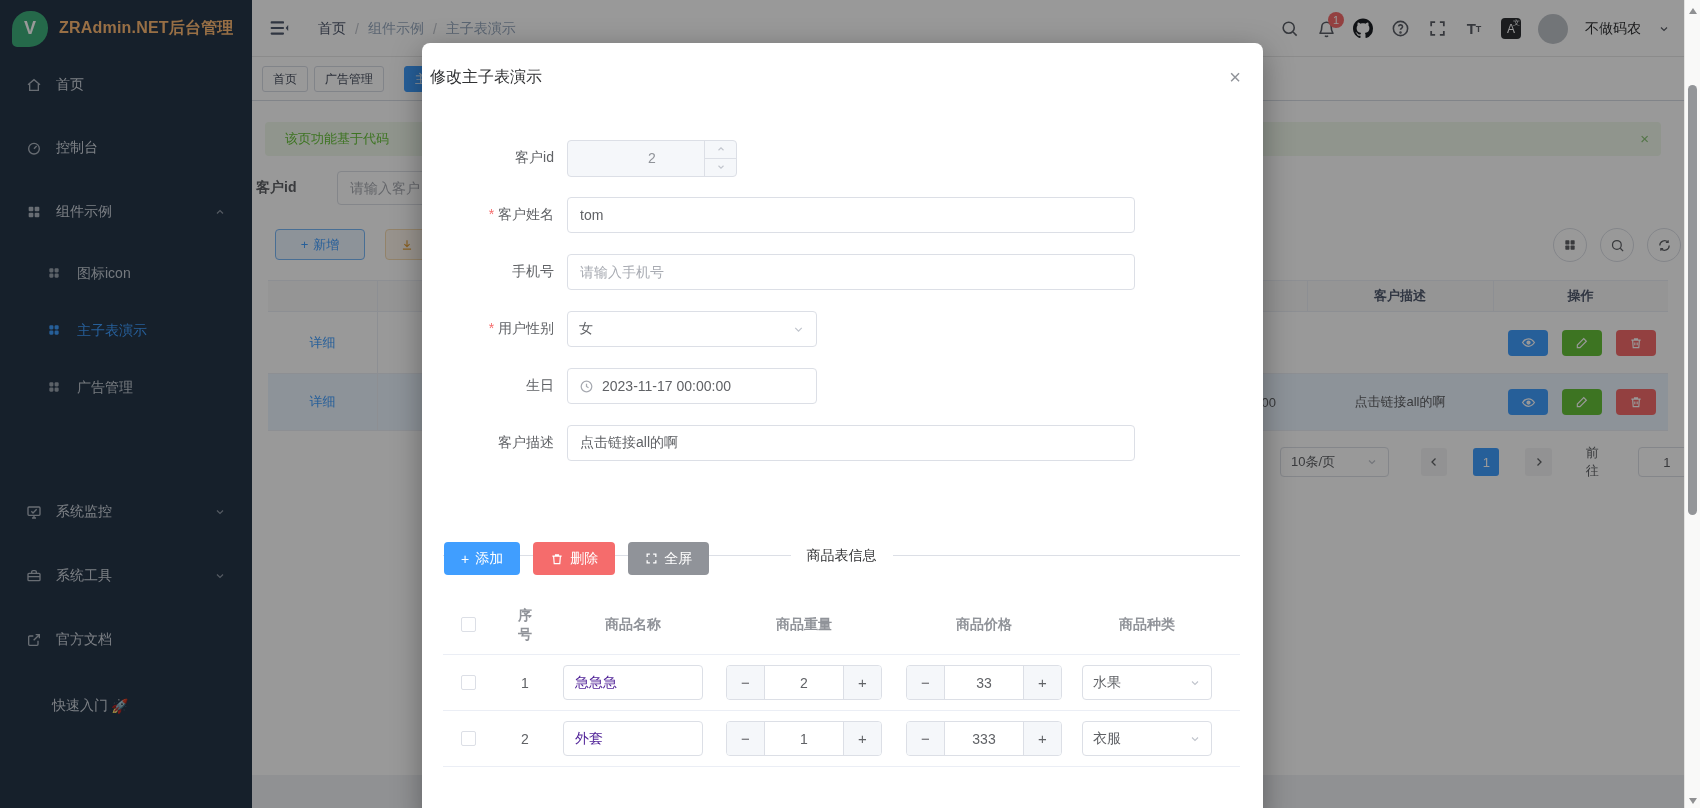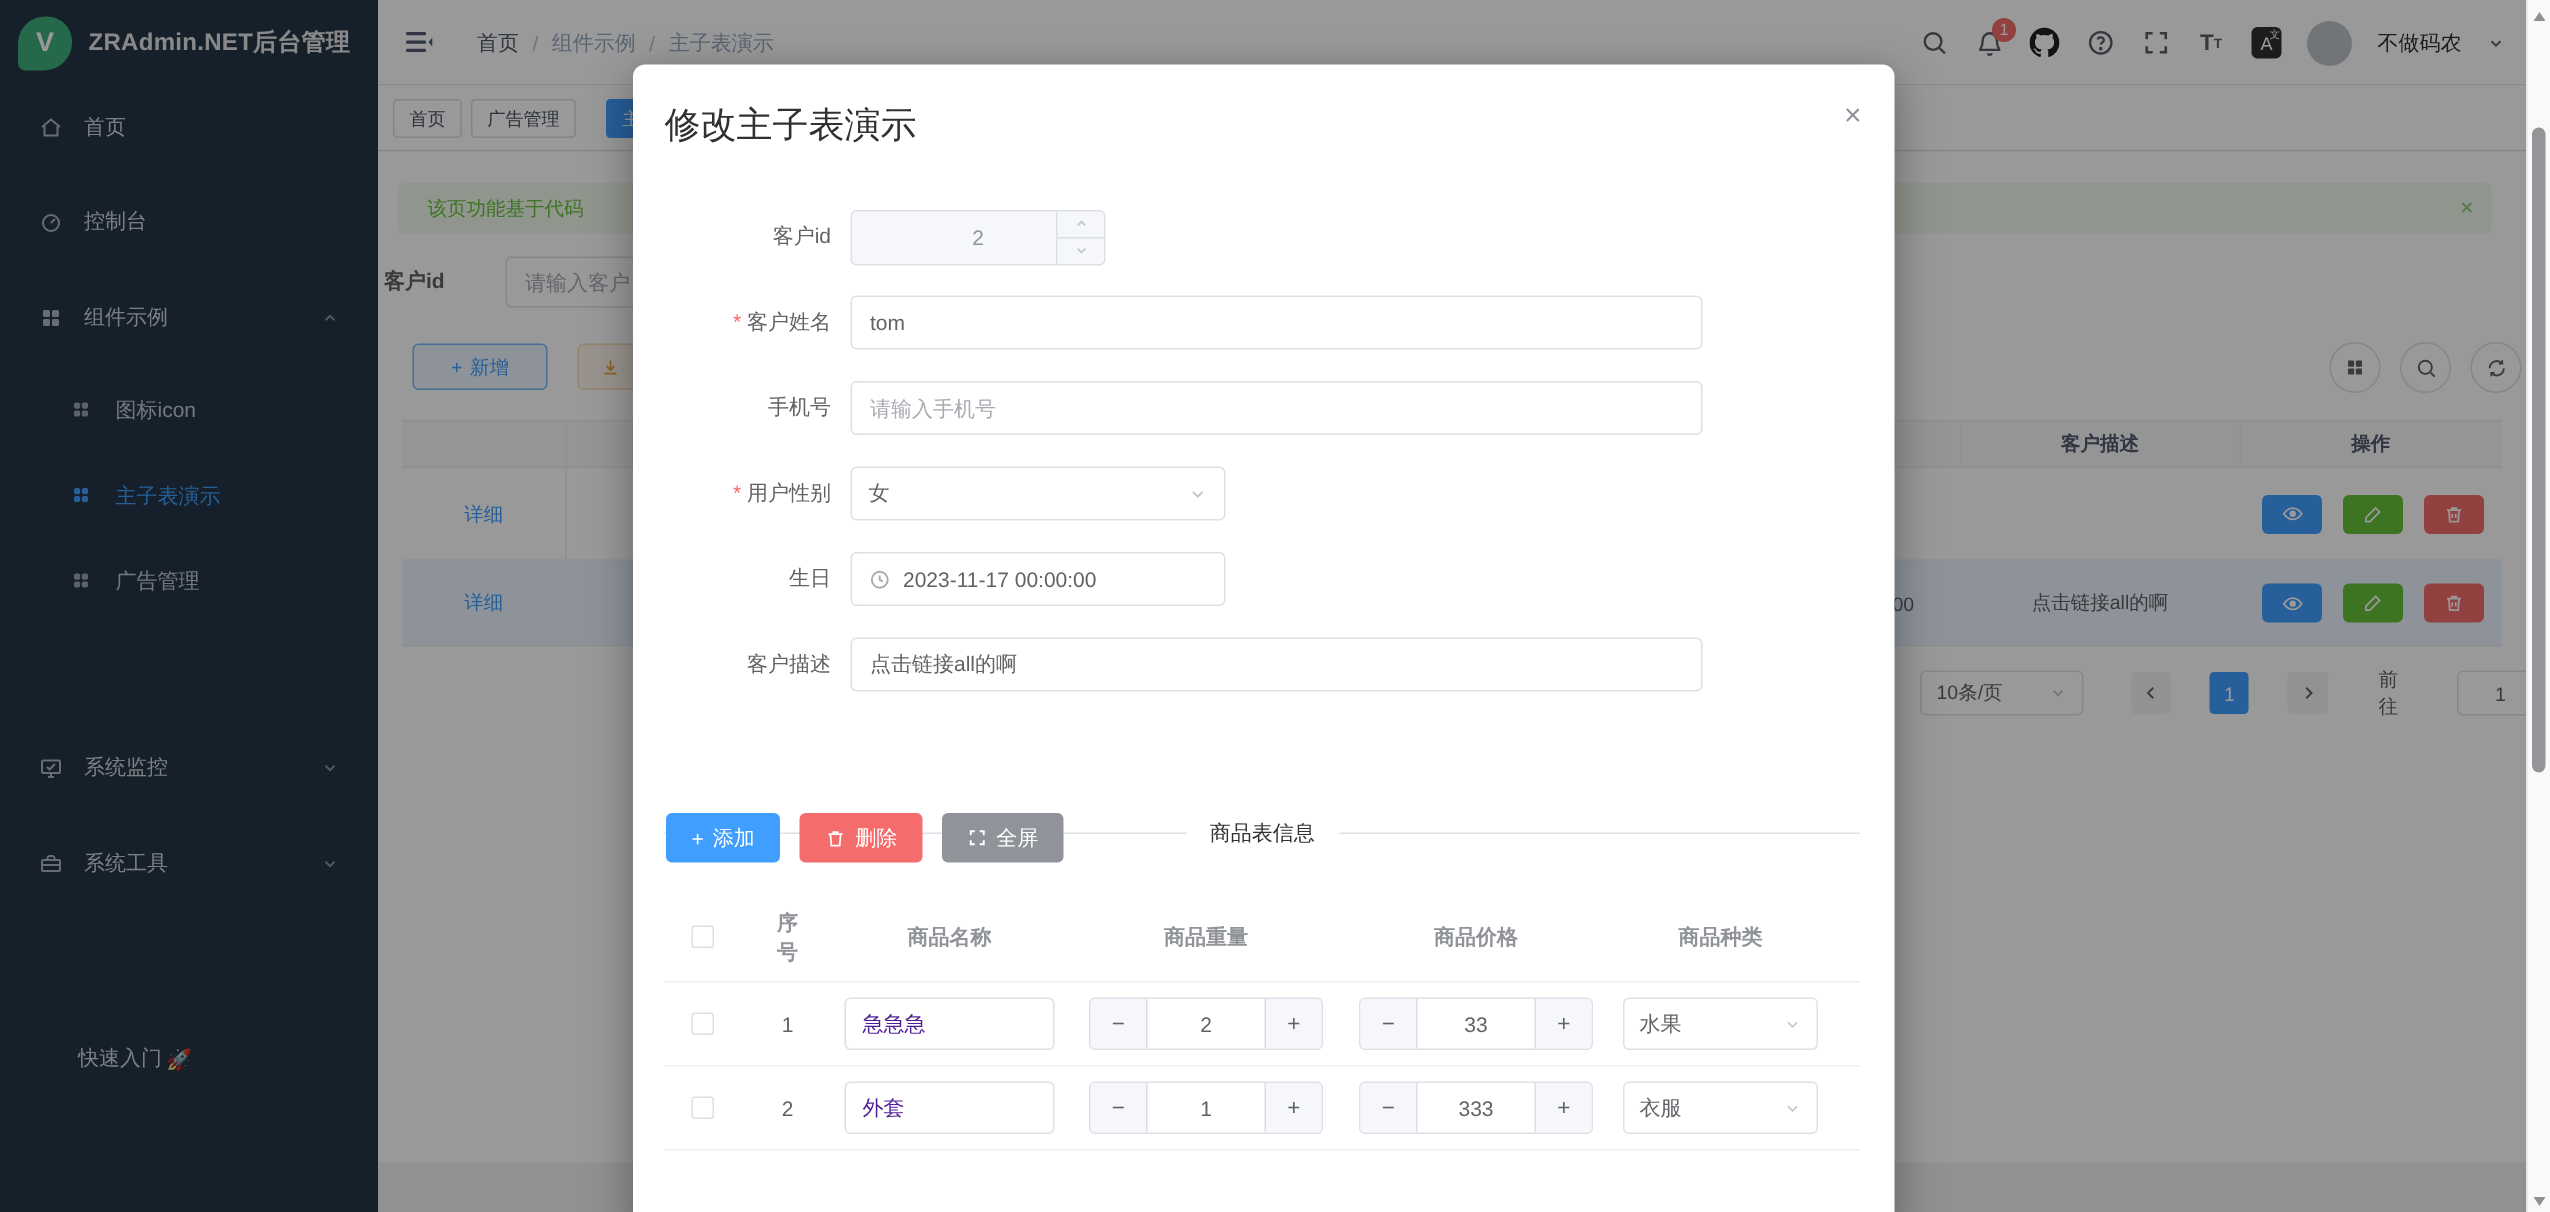--- a/index.html
+++ b/index.html
@@ -3,21 +3,21 @@
 <meta charset="utf-8">
 <style>
   * { margin:0; padding:0; box-sizing:border-box; }
   body { font-family:"Liberation Sans", sans-serif; background:#333; }
   .app { position:relative; width:1700px; height:808px; overflow:hidden; background:#f0f2f5; font-family:"Liberation Sans", sans-serif; }
 
   
   .sidebar { position:absolute; left:0; top:0; width:252px; height:808px; background:#253649; z-index:1; }
   .logo-row { position:absolute; left:0; top:0; width:252px; height:57px; display:flex; align-items:center; padding-left:12px; }
   .logo-blob { width:36px; height:36px; background:#3eaf7c; border-radius:50% 46% 52% 14%; display:flex; align-items:center; justify-content:center; color:#fff; font-weight:bold; font-size:18px; }
-  .logo-text { color:#e5e5e5; font-size:16px; font-weight:bold; margin-left:11px; letter-spacing:0.2px; }
+  .logo-text { color:#fdba74; font-size:16px; font-weight:bold; margin-left:11px; letter-spacing:0.2px; }
   .s-item { position:absolute; left:0; width:252px; height:36px; display:flex; align-items:center; color:#cfd5dd; font-size:14px; cursor:pointer; }
   .s-item .s-ic { width:16px; height:16px; margin:0 14px 0 26px; color:#aeb6c0; display:inline-flex; }
   .s-item.sub { padding-left:21px; color:#c2c9d1; }
   .s-item.sub .s-ic { color:#9aa3ae; }
   .s-item.active, .s-item.active .s-ic { color:#409eff; }
   .s-chev { position:absolute; right:26px; color:#8d97a3; display:inline-flex; width:12px; height:12px; }
   svg { display:block; }
 
   
   .topbar { position:absolute; left:252px; top:0; width:1432px; height:57px; background:#ffffff; border-bottom:1px solid #e8e8e8; }
@@ -77,21 +77,21 @@
   .scrollbar { position:absolute; left:1684px; top:0; width:16px; height:808px; background:#f9f9f8; border-left:1px solid #e3e3e1; z-index:60; }
   .sb-arrow-up { position:absolute; left:4px; top:8px; width:0; height:0; border-left:4px solid transparent; border-right:4px solid transparent; border-bottom:6px solid #8f9092; }
   .sb-arrow-dn { position:absolute; left:4px; bottom:4px; width:0; height:0; border-left:4px solid transparent; border-right:4px solid transparent; border-top:6px solid #8f9092; }
   .sb-thumb { position:absolute; left:3px; top:85px; width:9px; height:430px; background:#939598; border-radius:5px; }
 
   
   .mask { position:absolute; left:0; top:0; width:1684px; height:808px; background:rgba(0,0,0,0.40); z-index:50; }
 
   
   .modal { position:absolute; left:422px; top:43px; width:841px; height:780px; background:#fff; border-radius:8px; box-shadow:0 8px 30px rgba(0,0,0,.35); z-index:100; }
-  .m-title { position:absolute; left:21px; top:24px; font-size:24px; color:#303133; }
+  .m-title { position:absolute; left:8px; top:24px; font-size:16px; color:#303133; }
   .m-close { position:absolute; right:22px; top:24px; font-size:20px; color:#909399; cursor:pointer; line-height:20px; }
   .m-form { position:absolute; left:21px; top:97px; width:790px; }
   .f-row { display:flex; align-items:center; margin-bottom:21px; height:36px; }
   .f-label { width:124px; text-align:right; padding-right:13px; font-size:14px; color:#606266; flex:none; }
   .f-label.req::before { content:"* "; color:#f56c6c; }
   .inp { height:36px; border:1px solid #dcdfe6; border-radius:4px; font-size:14px; color:#606266; padding:0 12px; background:#fff; }
   .inp::placeholder { color:#a8abb2; }
   .inp.full { width:568px; }
   .numwrap { position:relative; width:170px; height:37px; background:#f5f7fa; border:1px solid #dcdfe6; border-radius:4px; display:flex; align-items:center; justify-content:center; color:#909399; font-size:14px; }
   .numstep { position:absolute; right:0; top:0; width:32px; height:100%; border-left:1px solid #dcdfe6; display:flex; flex-direction:column; }
@@ -228,20 +228,29 @@
             <path d="M8.5 8V6.2A2.2 2.2 0 0 1 10.7 4h2.6a2.2 2.2 0 0 1 2.2 2.2V8M3 13h18"></path>
           </svg>
         </span>
       <span>系统工具</span>
       <span class="s-chev">
           <svg viewBox="0 0 24 24" width="12" height="12" fill="none" stroke="currentColor" stroke-width="2.4">
             <polyline points="6 9 12 15 18 9"></polyline>
           </svg>
         </span>
     </div>
+    <div class="s-item" style="top:622px">
+      <span class="s-ic">
+          <svg viewBox="0 0 24 24" width="16" height="16" fill="none" stroke="currentColor" stroke-width="2">
+            <path d="M18 13v5.5a1.5 1.5 0 0 1-1.5 1.5h-11A1.5 1.5 0 0 1 4 18.5v-11A1.5 1.5 0 0 1 5.5 6H11"></path>
+            <path d="M14.5 4H20v5.5M20 4l-8.5 8.5"></path>
+          </svg>
+        </span>
+      <span>官方文档</span>
+    </div>
     <div class="s-item" style="top:688px">
       <span class="s-ic" style="width:0;margin-right:0"></span>
       <span style="margin-left:26px">快速入门</span>
       <span style="margin-left:3px;font-size:14px">🚀</span>
     </div>
   </div>
 
   <div class="topbar">
     <div class="hamburger">
       <svg viewBox="0 0 24 24" width="22" height="20" fill="currentColor">

